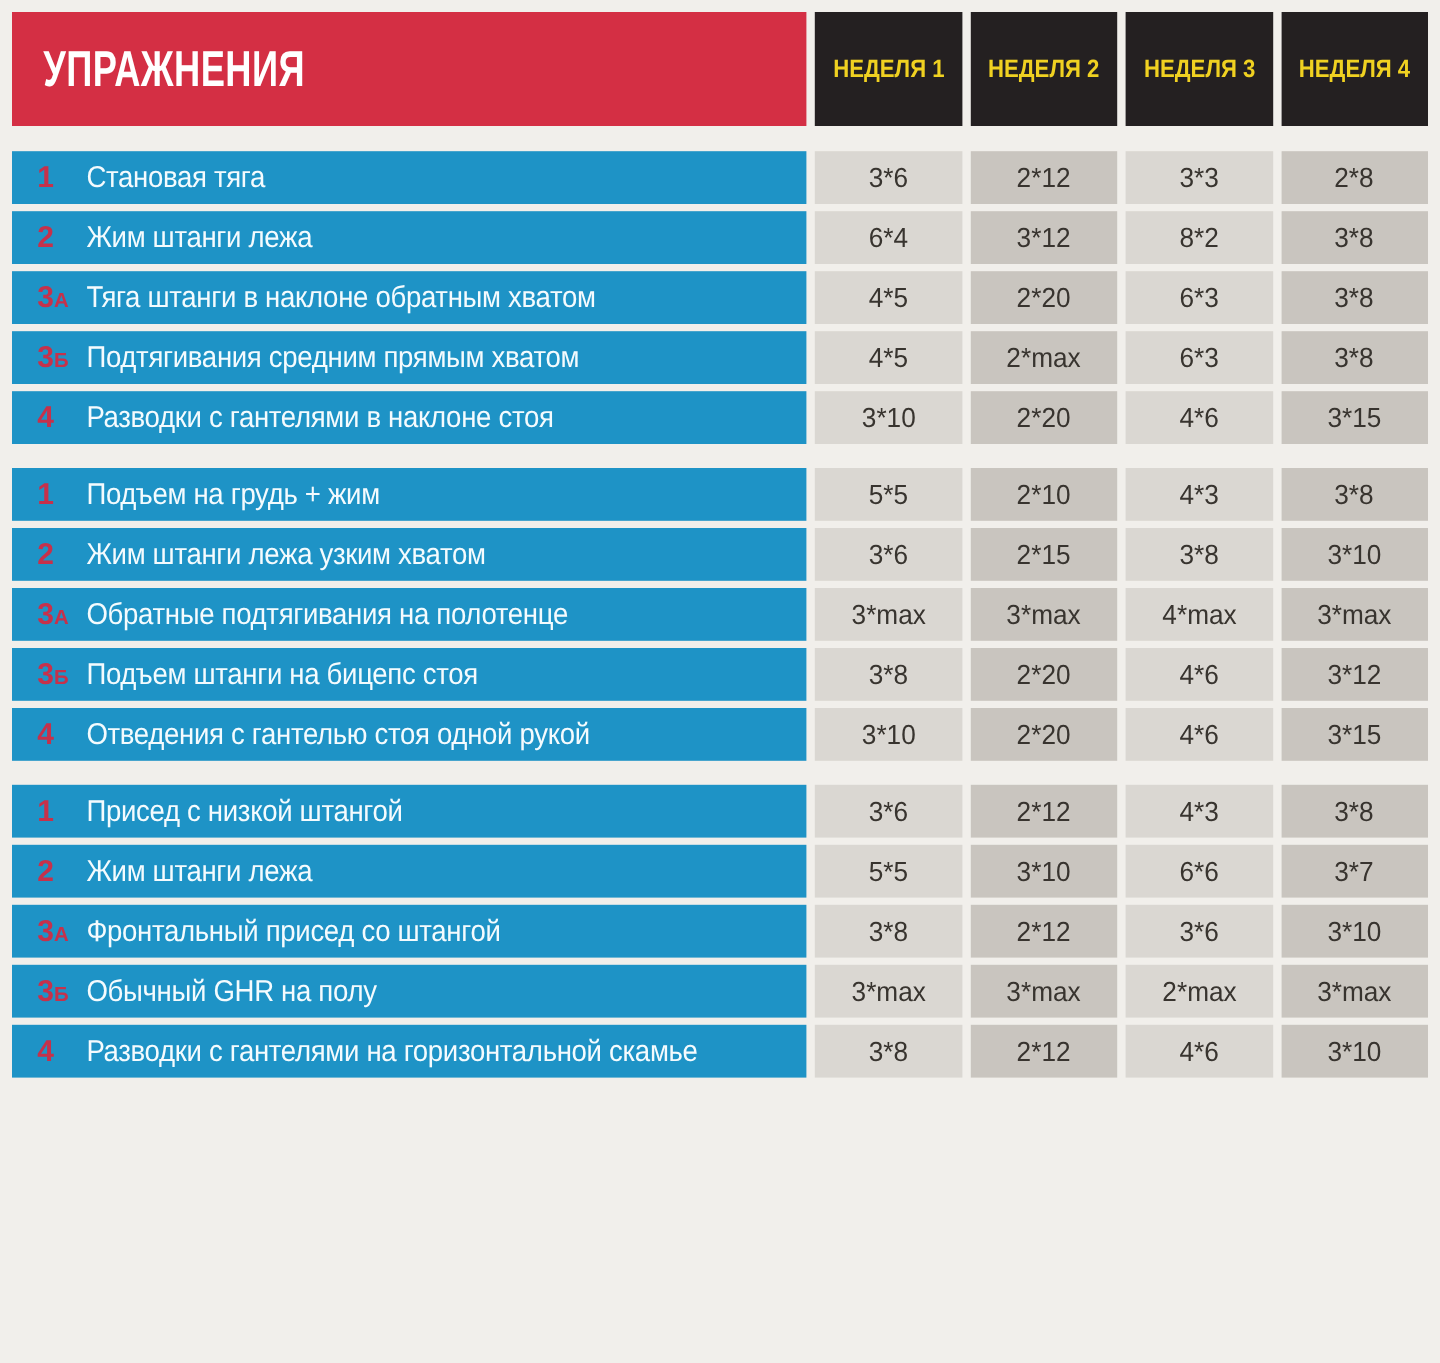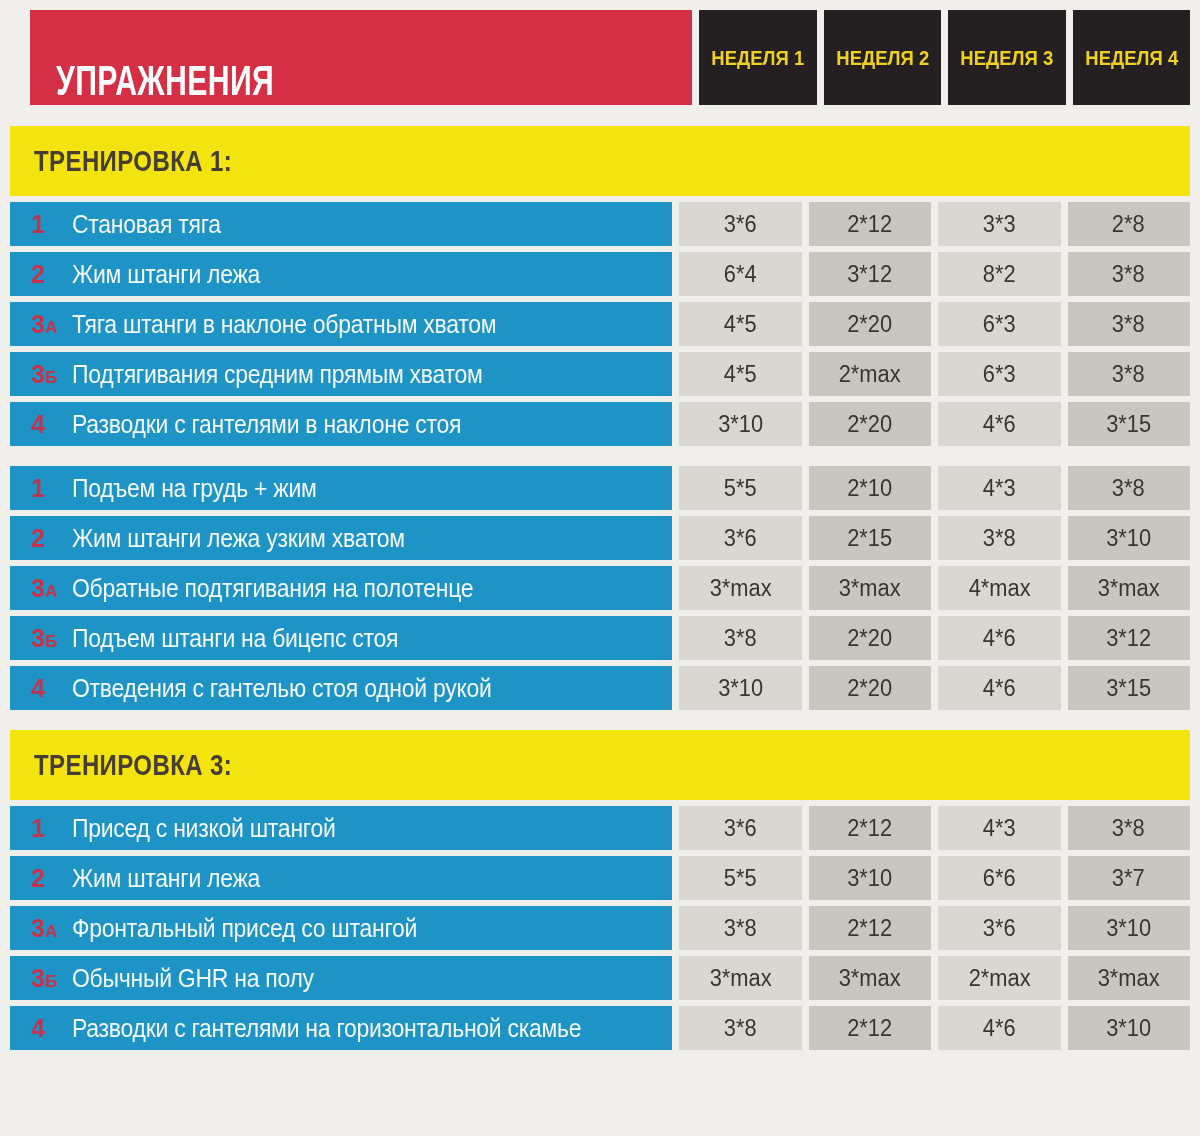--- a/index.html
+++ b/index.html
@@ -14,22 +14,22 @@
     padding: 10px 10px 0 10px;
     background: var(--page_bg, #f1efeb);
   }
   .header-row {
     display: flex; gap: 7px;
     height: 95px; margin-bottom: 21px;
   }
   .hdr-ex {
     flex: 0 0 662px;
     background: var(--red_header, #d42f44);
-    display: flex; align-items: flex-end;
-    padding-left: 26px; box-sizing: border-box; margin-left: 20px;
+    display: flex; align-items: center;
+    padding-left: 26px; box-sizing: border-box;
   }
   .hdr-ex span {
     color: #ffffff; font-weight: bold; font-size: 42px;
     letter-spacing: 0.5px;
     display: inline-block; transform: scaleX(0.72); transform-origin: 0 50%;
     white-space: nowrap;
   }
   .hdr-week {
     flex: 1;
     background: var(--black_header, #242021);
@@ -97,23 +97,20 @@
         </div><div class="hdr-week">
           <span>НЕДЕЛЯ 2</span>
         </div><div class="hdr-week">
           <span>НЕДЕЛЯ 3</span>
         </div><div class="hdr-week">
           <span>НЕДЕЛЯ 4</span>
         </div></div>
   </div>
   <div id="sections">
       <section class="section">
-        <div class="section-title">
-          <span>ТРЕНИРОВКА 1:</span>
-        </div>
         <div class="row">
           <div class="ex-cell">
             <span class="row-num">1</span>
             <span class="ex-name">Становая тяга</span>
           </div>
           <div class="val-cell light">
             <span>3*6</span>
           </div>
           <div class="val-cell dark">
             <span>2*12</span>
@@ -284,23 +281,20 @@
           </div>
           <div class="val-cell light">
             <span>4*6</span>
           </div>
           <div class="val-cell dark">
             <span>3*15</span>
           </div>
         </div>
       </section>
       <section class="section">
-        <div class="section-title">
-          <span>ТРЕНИРОВКА 3:</span>
-        </div>
         <div class="row">
           <div class="ex-cell">
             <span class="row-num">1</span>
             <span class="ex-name">Присед с низкой штангой</span>
           </div>
           <div class="val-cell light">
             <span>3*6</span>
           </div>
           <div class="val-cell dark">
             <span>2*12</span>

